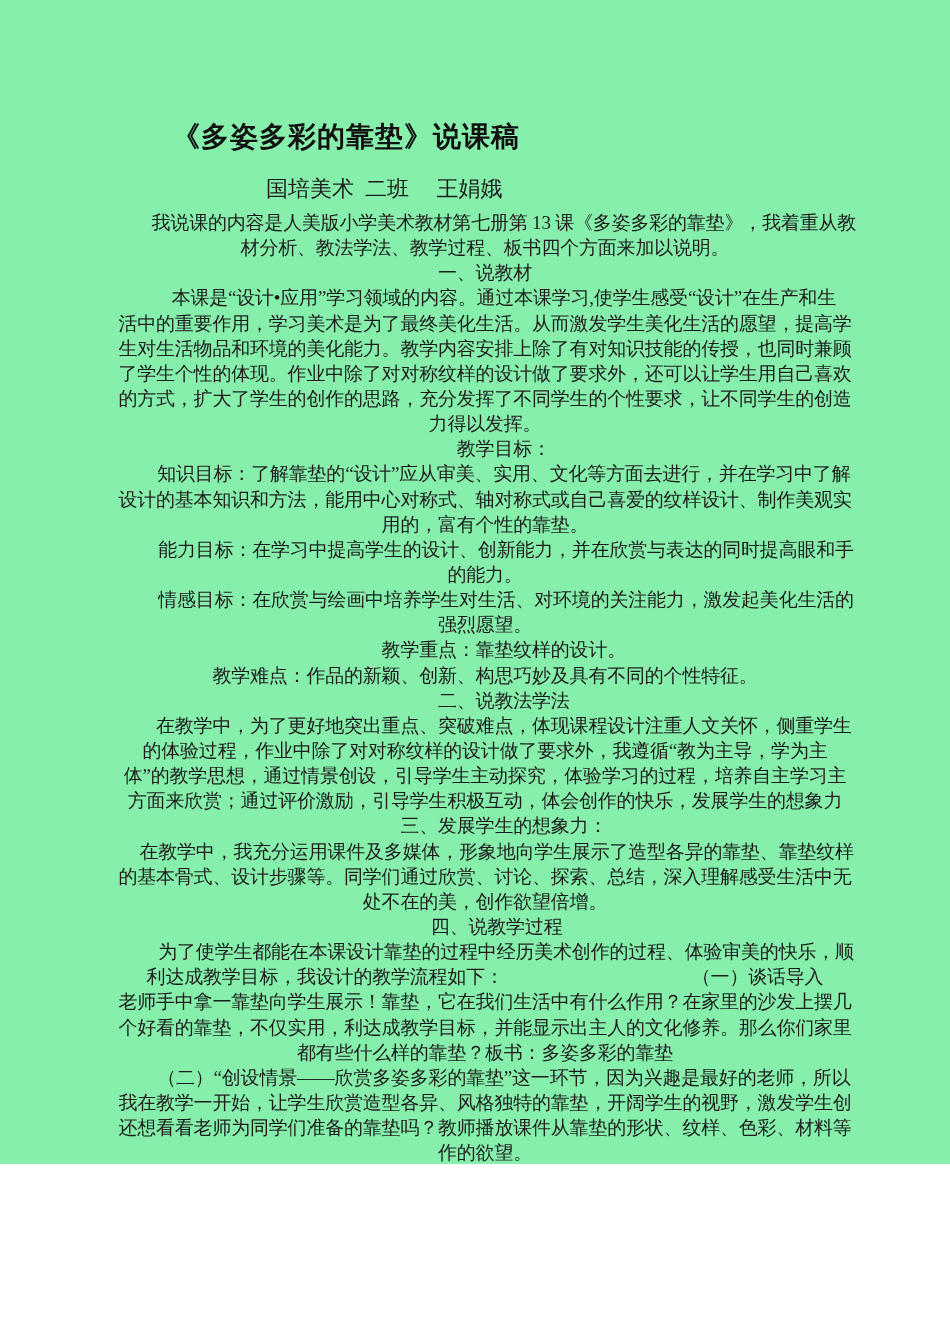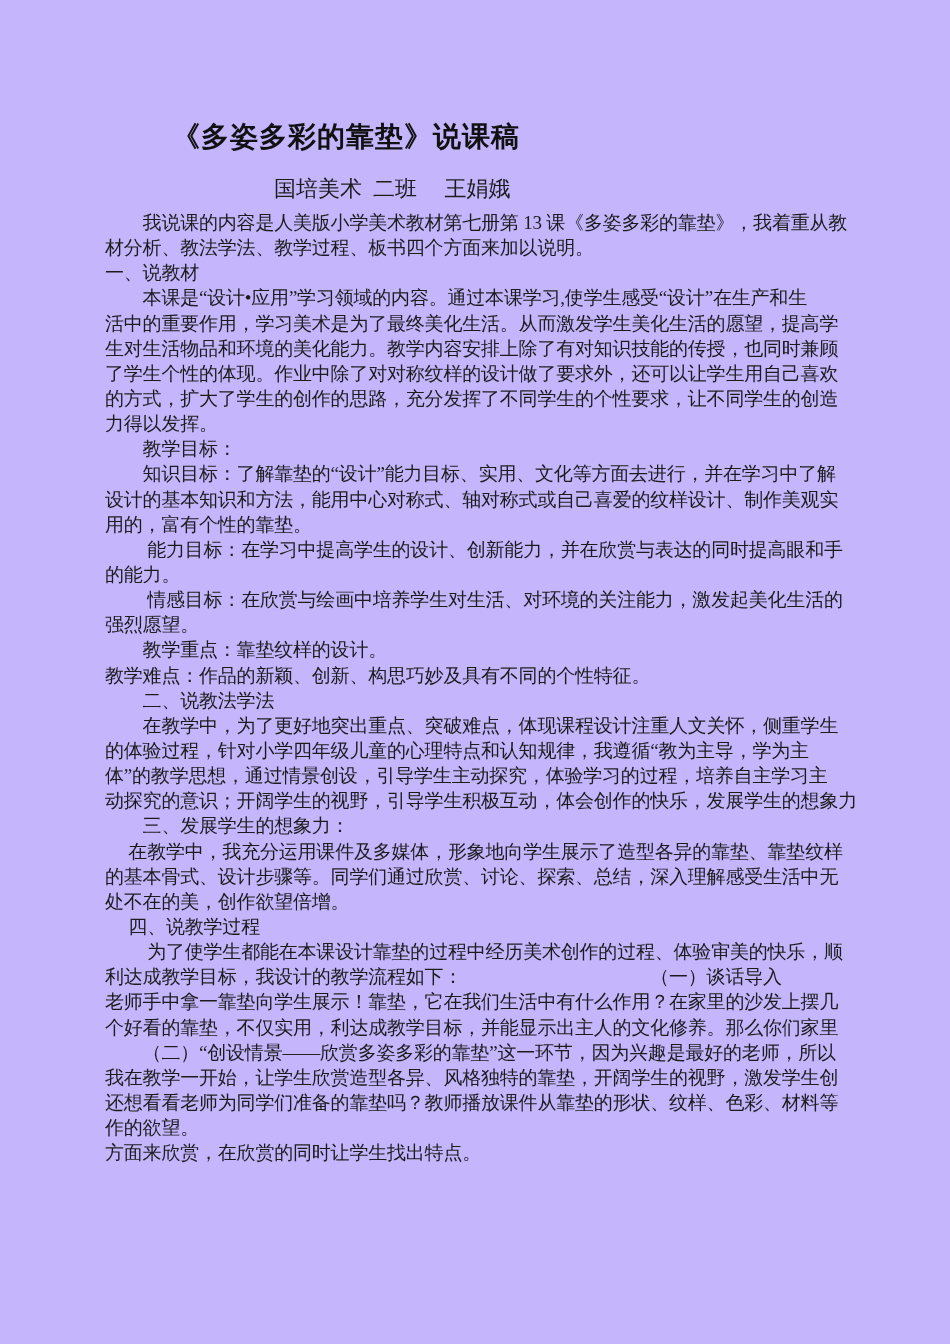--- a/index.html
+++ b/index.html
@@ -3,41 +3,42 @@
 <meta charset="utf-8">
 <style>
   html, body {
     margin: 0;
     padding: 0;
     background: #ffffff;
   }
   .page {
     position: relative;
     width: 950px;
-    height: 1344px;
-    background: #c4b5fd;
+    height: 1164px;
+    background: #86efac;
     overflow: hidden;
     font-family: "Liberation Serif", "DejaVu Serif", serif;
     color: #1c1c1c;
+    text-align: center;
   }
   .doc-title {
     position: absolute;
     left: 172px;
     top: 120px;
     margin: 0;
     font-size: 28px;
     font-weight: bold;
     line-height: 34px;
     letter-spacing: 1px;
     white-space: pre;
     color: #111111;
   }
   .doc-byline {
     position: absolute;
-    left: 274px;
+    left: 266px;
     top: 175px;
     font-size: 22px;
     line-height: 28px;
     white-space: pre;
     color: #1c1c1c;
   }
   .doc-body {
     position: absolute;
     left: 105px;
     top: 210px;
@@ -62,42 +63,43 @@
       <div class="line">　　我说课的内容是人美版小学美术教材第七册第 13 课《多姿多彩的靠垫》，我着重从教</div>
       <div class="line">材分析、教法学法、教学过程、板书四个方面来加以说明。</div>
       <div class="line">一、说教材</div>
       <div class="line">　　本课是“设计•应用”学习领域的内容。通过本课学习,使学生感受“设计”在生产和生</div>
       <div class="line">活中的重要作用，学习美术是为了最终美化生活。从而激发学生美化生活的愿望，提高学</div>
       <div class="line">生对生活物品和环境的美化能力。教学内容安排上除了有对知识技能的传授，也同时兼顾</div>
       <div class="line">了学生个性的体现。作业中除了对对称纹样的设计做了要求外，还可以让学生用自己喜欢</div>
       <div class="line">的方式，扩大了学生的创作的思路，充分发挥了不同学生的个性要求，让不同学生的创造</div>
       <div class="line">力得以发挥。</div>
       <div class="line">　　教学目标：</div>
-      <div class="line">　　知识目标：了解靠垫的“设计”能力目标、实用、文化等方面去进行，并在学习中了解</div>
+      <div class="line">　　知识目标：了解靠垫的“设计”应从审美、实用、文化等方面去进行，并在学习中了解</div>
       <div class="line">设计的基本知识和方法，能用中心对称式、轴对称式或自己喜爱的纹样设计、制作美观实</div>
       <div class="line">用的，富有个性的靠垫。</div>
       <div class="line">　　 能力目标：在学习中提高学生的设计、创新能力，并在欣赏与表达的同时提高眼和手</div>
       <div class="line">的能力。</div>
       <div class="line">　　 情感目标：在欣赏与绘画中培养学生对生活、对环境的关注能力，激发起美化生活的</div>
       <div class="line">强烈愿望。</div>
       <div class="line">　　教学重点：靠垫纹样的设计。</div>
       <div class="line">教学难点：作品的新颖、创新、构思巧妙及具有不同的个性特征。</div>
       <div class="line">　　二、说教法学法</div>
       <div class="line">　　在教学中，为了更好地突出重点、突破难点，体现课程设计注重人文关怀，侧重学生</div>
-      <div class="line">的体验过程，针对小学四年级儿童的心理特点和认知规律，我遵循“教为主导，学为主</div>
+      <div class="line">的体验过程，作业中除了对对称纹样的设计做了要求外，我遵循“教为主导，学为主</div>
       <div class="line">体”的教学思想，通过情景创设，引导学生主动探究，体验学习的过程，培养自主学习主</div>
-      <div class="line">动探究的意识；开阔学生的视野，引导学生积极互动，体会创作的快乐，发展学生的想象力</div>
+      <div class="line">方面来欣赏；通过评价激励，引导学生积极互动，体会创作的快乐，发展学生的想象力</div>
       <div class="line">　　三、发展学生的想象力：</div>
       <div class="line">　 在教学中，我充分运用课件及多媒体，形象地向学生展示了造型各异的靠垫、靠垫纹样</div>
       <div class="line">的基本骨式、设计步骤等。同学们通过欣赏、讨论、探索、总结，深入理解感受生活中无</div>
       <div class="line">处不在的美，创作欲望倍增。</div>
       <div class="line">　 四、说教学过程</div>
       <div class="line">　　 为了使学生都能在本课设计靠垫的过程中经历美术创作的过程、体验审美的快乐，顺</div>
       <div class="line">利达成教学目标，我设计的教学流程如下：　　　　　　　　　　（一）谈话导入</div>
       <div class="line">老师手中拿一靠垫向学生展示！靠垫，它在我们生活中有什么作用？在家里的沙发上摆几</div>
       <div class="line">个好看的靠垫，不仅实用，利达成教学目标，并能显示出主人的文化修养。那么你们家里</div>
+      <div class="line">都有些什么样的靠垫？板书：多姿多彩的靠垫</div>
       <div class="line">　　（二）“创设情景——欣赏多姿多彩的靠垫”这一环节，因为兴趣是最好的老师，所以</div>
       <div class="line">我在教学一开始，让学生欣赏造型各异、风格独特的靠垫，开阔学生的视野，激发学生创</div>
       <div class="line">还想看看老师为同学们准备的靠垫吗？教师播放课件从靠垫的形状、纹样、色彩、材料等</div>
       <div class="line">作的欲望。</div>
       <div class="line">方面来欣赏，在欣赏的同时让学生找出特点。</div>
     </div>
 </div>
 
 </body></html>

